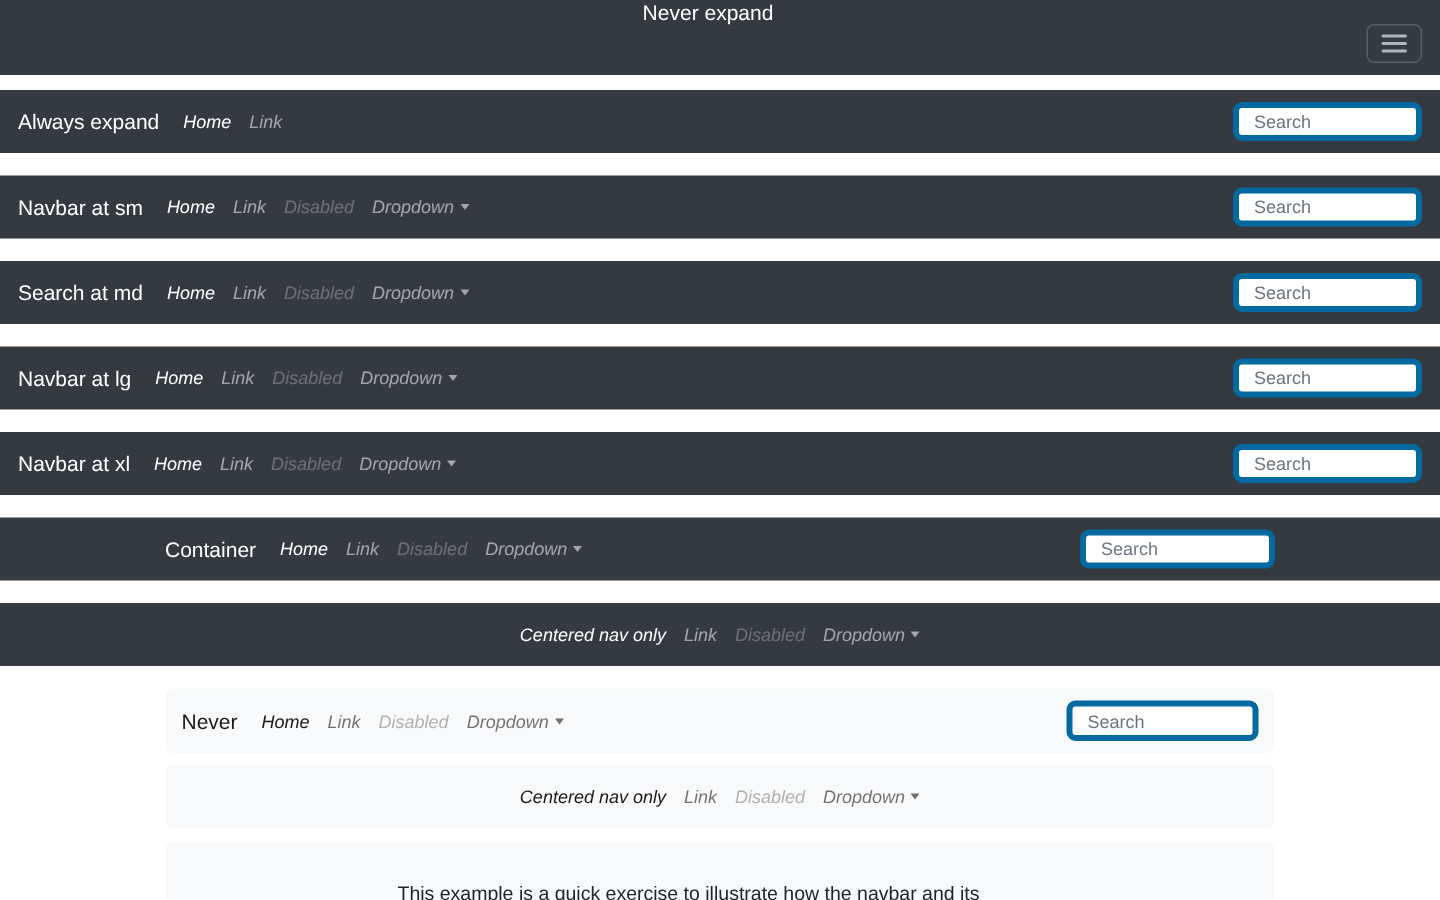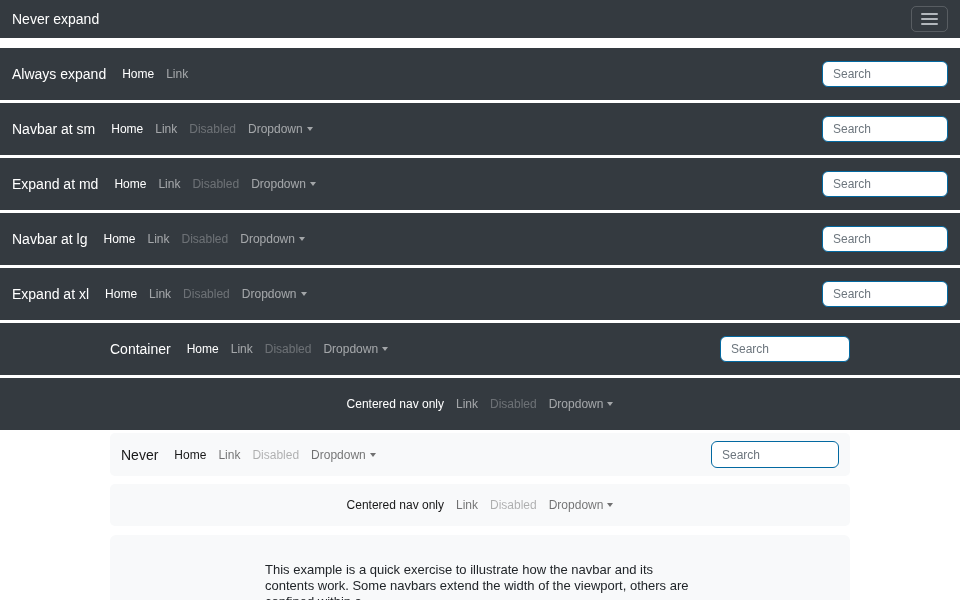--- a/index.html
+++ b/index.html
@@ -1,39 +1,39 @@
 <!DOCTYPE html>
 <html><head>
 <meta charset="utf-8">
 <style>
   * { margin:0; padding:0; box-sizing:border-box; }
   html,body { width:960px; height:600px; overflow:hidden; background:#fff;
     font-family:"Liberation Sans","DejaVu Sans",sans-serif; }
 
   
-  .navbar { background:#343a40; height:52px; display:flex; align-items:center;
-    padding:0 12px; margin-bottom:3px; }
-  .navbar.first { height:38px; margin-bottom:10px; }
+  .navbar { background:#343a40; height:42px; display:flex; align-items:center;
+    padding:0 12px; margin-bottom:15px; }
+  .navbar.first { height:50px; margin-bottom:10px;flex-direction:column; }
   .navbar.no-pad { padding:0;align-items:center; }
   .navbar.centered { justify-content:center; }
   .bar-inner { width:740px; margin:0 auto; display:flex; align-items:center; }
 
   .brand { color:#fff; font-size:14px; font-weight:500; text-decoration:none;
     margin-right:16px; white-space:nowrap; }
   .nav { display:flex; align-items:center; column-gap:12px; }
   .nav-link { font-size:12px; color:rgba(255,255,255,.55); text-decoration:none;
-    white-space:nowrap; }
+    white-space:nowrap;font-style:italic; }
   .nav-link.active { color:#ffffff; font-weight:500; }
   .nav-link.disabled { color:rgba(255,255,255,.28); cursor:default; }
   .caret { display:inline-block; width:0; height:0; margin-left:4px;
     vertical-align:2px; border-left:3.5px solid transparent;
     border-right:3.5px solid transparent; border-top:4px solid currentColor; }
 
   .search { margin-left:auto; width:126px; height:26px; background:#fff;
-    border:1px solid #0369a1; border-radius:6px; font-size:12px; padding:0 10px;
+    border:4px solid #0369a1; border-radius:6px; font-size:12px; padding:0 10px;
     color:#0f766e; outline:none; font-family:inherit; }
   .search::placeholder { color:#6c757d; opacity:1; }
   .search.in-container { width:130px; }
 
   .toggler { margin-left:auto; width:37px; height:26px; background:transparent;
     border:1px solid rgba(255,255,255,.18); border-radius:5px; display:flex;
     flex-direction:column; align-items:center; justify-content:center;
     row-gap:2.5px; cursor:pointer; }
   .toggler-bar { width:17px; height:2.5px; background:#b2b7bc; border-radius:1px; }
 
@@ -83,21 +83,21 @@
   <div class="nav">
     <a class="nav-link active">Home</a>
     <a class="nav-link">Link</a>
     <a class="nav-link disabled">Disabled</a>
     <a class="nav-link"><span>Dropdown</span><span class="caret"></span></a>
   </div>
   <input class="search" type="text" placeholder="Search" style="">
 </nav>
 
 <nav class="navbar">
-  <a class="brand">Expand at md</a>
+  <a class="brand">Search at md</a>
   <div class="nav">
     <a class="nav-link active">Home</a>
     <a class="nav-link">Link</a>
     <a class="nav-link disabled">Disabled</a>
     <a class="nav-link"><span>Dropdown</span><span class="caret"></span></a>
   </div>
   <input class="search" type="text" placeholder="Search" style="">
 </nav>
 
 <nav class="navbar">
@@ -105,21 +105,21 @@
   <div class="nav">
     <a class="nav-link active">Home</a>
     <a class="nav-link">Link</a>
     <a class="nav-link disabled">Disabled</a>
     <a class="nav-link"><span>Dropdown</span><span class="caret"></span></a>
   </div>
   <input class="search" type="text" placeholder="Search" style="">
 </nav>
 
 <nav class="navbar">
-  <a class="brand">Expand at xl</a>
+  <a class="brand">Navbar at xl</a>
   <div class="nav">
     <a class="nav-link active">Home</a>
     <a class="nav-link">Link</a>
     <a class="nav-link disabled">Disabled</a>
     <a class="nav-link"><span>Dropdown</span><span class="caret"></span></a>
   </div>
   <input class="search" type="text" placeholder="Search" style="">
 </nav>
 
 <nav class="navbar no-pad">

